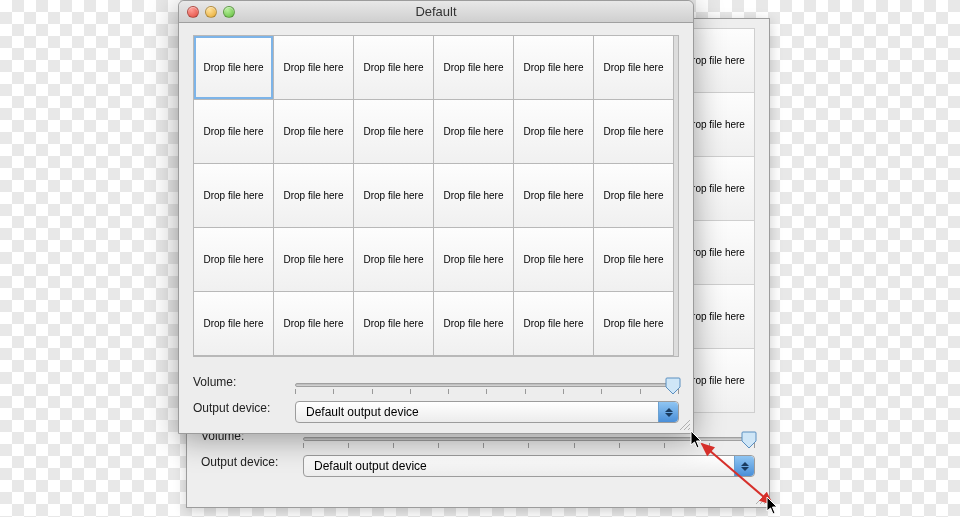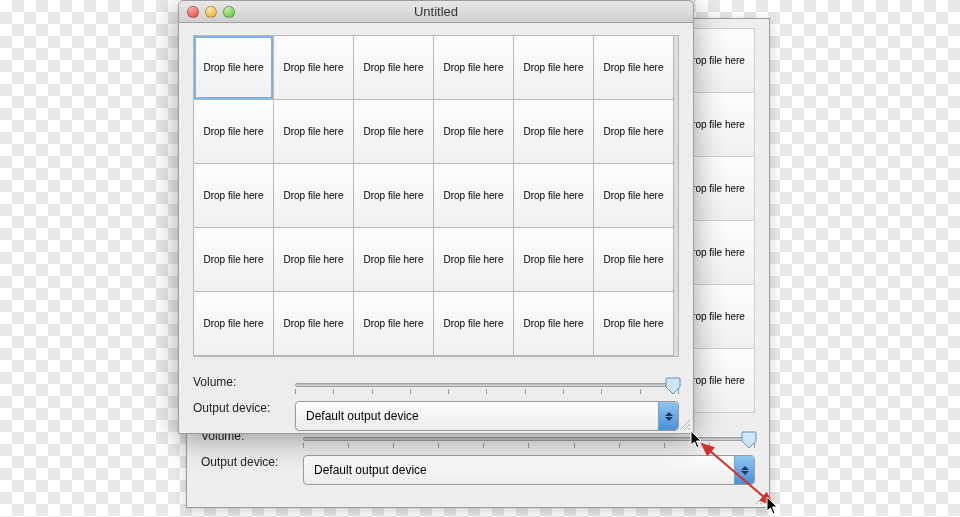--- a/index.html
+++ b/index.html
@@ -144,21 +144,21 @@
   .tick { width: 1px; height: 5px; background: #999; }
   .thumb {
     position: absolute;
     top: 2px;
     right: -2px;
     width: 16px; height: 18px;
   }
   .thumb svg { display:block; }
   .select {
     flex: 1;
-    height: 30px;
+    height: 22px;
     background: linear-gradient(#ffffff, #ececec);
     border: 1px solid #9c9c9c;
     border-radius: 4px;
     display: flex;
     align-items: center;
     padding-left: 10px;
     font-size: 12px;
     position: relative;
   }
   .select-caps {
@@ -329,21 +329,21 @@
   </div>
 </div>
 
 <div class="window front">
   <div class="titlebar">
     <div class="traffic">
       <div class="tl-btn tl-close"></div>
       <div class="tl-btn tl-min"></div>
       <div class="tl-btn tl-zoom"></div>
     </div>
-    <div class="title">Untitled</div>
+    <div class="title">Default</div>
   </div>
   <div class="content">
     <div class="grid" id="front-grid">
         <div class="grid-row">
           <div class="cell selected">Drop file here</div>
           <div class="cell">Drop file here</div>
           <div class="cell">Drop file here</div>
           <div class="cell">Drop file here</div>
           <div class="cell">Drop file here</div>
           <div class="cell">Drop file here</div>

